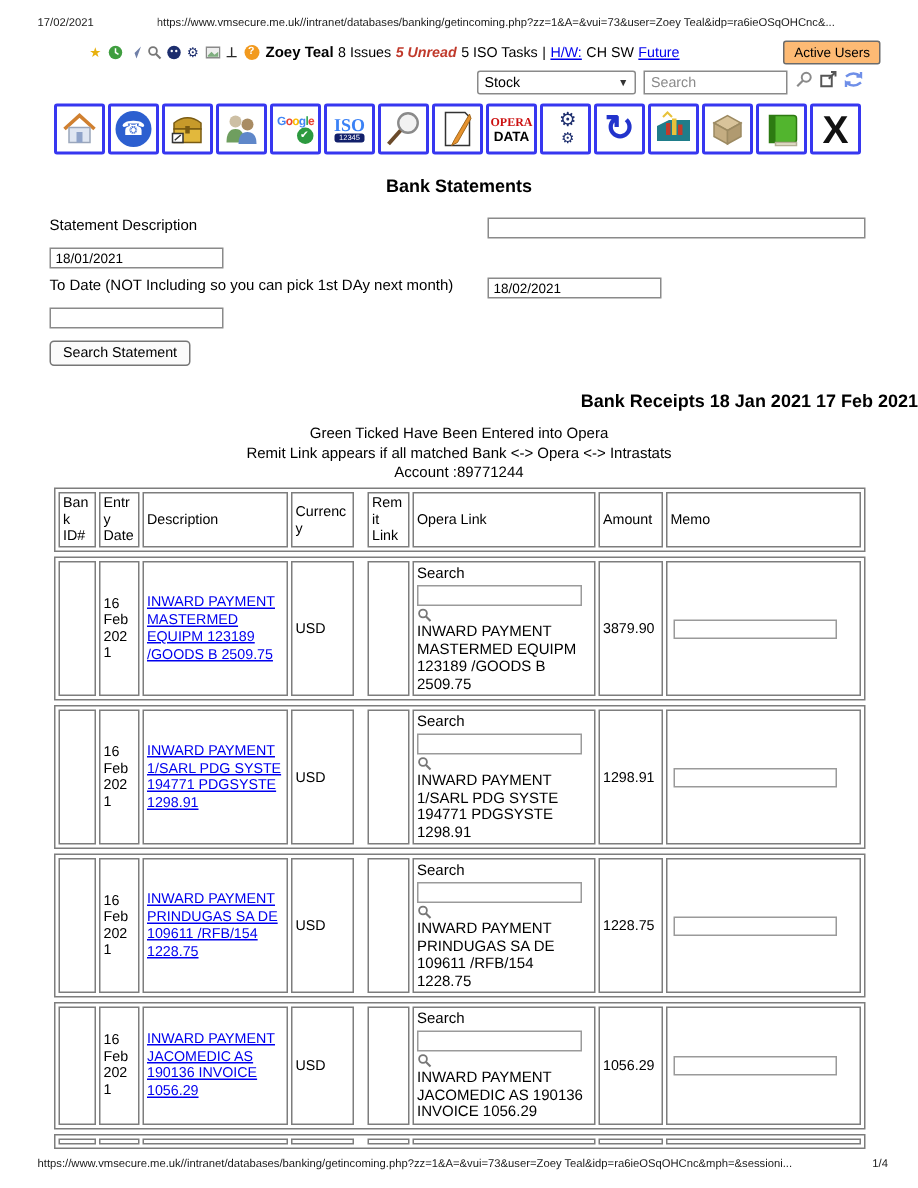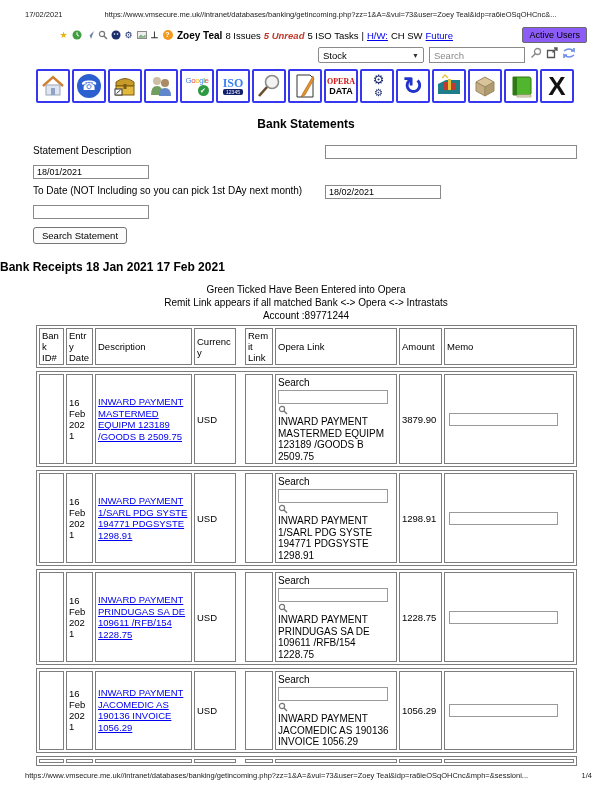--- a/index.html
+++ b/index.html
@@ -16,56 +16,56 @@
   .topbar1 { display:flex; align-items:center; margin:8px 25px 0 58px; font-size:9.5px; white-space:nowrap; }
   .mini-icons { display:flex; align-items:center; gap:2px; margin-right:4px; }
   .mini-icons .mi { width:11px; height:11px; display:inline-flex; align-items:center; justify-content:center; font-size:9px; line-height:1; }
   .mi-gear { color:#1d2e6e; }
   .mi-anchor { color:#2a2a2a; font-weight:bold; }
   .mi-help { width:10px; height:10px; border-radius:50%; background:#f29a1f; color:#fff; font-size:7px; font-weight:bold; text-align:center; line-height:10px; }
   .tb-user { font-weight:bold; font-size:10px; margin-right:3px; }
   .tb-piece { margin-right:3px; }
   .tb-unread { color:#c0392b; font-weight:bold; font-style:italic; margin-right:3px; }
   .tb-link { color:#0000ee; text-decoration:underline; margin-right:3px; cursor:pointer; }
-  .active-users { margin-left:auto; border:1px solid #6b6b6b; background:#8b5cf6; font-size:9px; padding:2px 6px; border-radius:2px; }
+  .active-users { margin-left:auto; border:1px solid #6b6b6b; background:#fdba74; font-size:9px; padding:2px 6px; border-radius:2px; }
 
   
   .topbar2 { display:flex; align-items:flex-start; justify-content:flex-end; gap:5px; margin:4px 36px 0 0; }
   .fake-select { width:106px; height:16px; border:1px solid #8a8a8a; border-radius:2px; font-size:9.5px; display:flex; align-items:center; padding:0 4px; justify-content:space-between; background:#fff; }
   .fake-select .chev { font-size:7px; color:#333; }
   .tb-search { width:96px; height:16px; border:1px solid #8a8a8a; font-size:9.5px; padding:0 4px; }
   .tb-search::placeholder { color:#8a8a8a; }
   .tb2-icons { display:flex; align-items:center; gap:4px; }
 
   
   .toolbar { display:flex; gap:2px; margin:6px 0 0 36px; }
   .tool { width:34px; height:34px; border:2px solid #3737f0; border-radius:2px; background:#fff; display:flex; align-items:center; justify-content:center; flex-direction:column; overflow:hidden; }
   .tool-phone { width:24px; height:24px; border-radius:50%; background:#2c5fd0; color:#fff; font-size:13px; text-align:center; line-height:24px; }
-  .tool-google .g-word { font-size:8px; font-weight:normal; letter-spacing:-0.5px;text-align:center; }
+  .tool-google .g-word { font-size:8px; font-weight:bold; letter-spacing:-0.5px;text-align:center; }
   .tool-google .g-check { display:block; width:11px; height:11px; margin:0 0 0 12px; border-radius:50%; background:#2c9a3f; color:#fff; font-size:7px; line-height:11px; text-align:center; }
   .tool-iso .iso-top { font-family:"Liberation Serif", serif; font-weight:bold; font-size:12px; color:#3b82f6; line-height:12px; }
   .tool-iso .iso-bot { background:#12206b; color:#fff; font-size:5px; padding:0 3px; border-radius:2px; }
   .tool-opera .op1 { color:#cc1111; font-family:"Liberation Serif", serif; font-size:8px; font-weight:bold; line-height:9px; }
   .tool-opera .op2 { color:#000; font-size:9px; font-weight:bold; line-height:10px; }
   .tool-gears { color:#1d2e6e; font-size:13px; line-height:13px; letter-spacing:-3px; }
   .tool-gears .g2 { font-size:10px; }
   .tool-refresh { color:#2233cc; font-size:24px; font-weight:bold; line-height:24px; }
   .tool-x { font-size:26px; font-weight:bold; line-height:26px; color:#111; }
 
   
   .h-statements { text-align:center; font-size:12px; font-weight:bold; margin-top:14px; }
   .stmt-form { margin:14px 35px 0 33px; font-size:10px; }
   .form-row { display:flex; margin-bottom:6px; align-items:flex-start; }
   .form-label { width:292px; line-height:11.5px; }
   .form-input { height:14px; border:1px solid #8a8a8a; font-size:9px; padding:0 3px; }
   .in-wide { width:252px; }
   .in-date { width:116px; }
   .search-stmt-btn { border:1px solid #767676; background:#fbfbfb; border-radius:3px; font-size:9.5px; padding:2px 8px; margin-top:2px; }
 
-  .h-receipts { text-align:left; font-size:12px; font-weight:bold; margin-top:16px; }
+  .h-receipts { text-align:right; font-size:12px; font-weight:bold; margin-top:16px; }
   .note { text-align:center; font-size:10px; margin-top:2px; }
   .note-first { margin-top:10px; }
 
   
   .tbl-wrap { margin:4px 0 0 36px; width:541px; }
   table.grid { table-layout:fixed; width:541px; border:1px solid #7d7d7d; border-spacing:2px; background:#fff; }
   table.grid + table.grid { margin-top:3px; }
   table.grid td { border:1px solid #7d7d7d; font-size:9.5px; padding:1px 2px; vertical-align:middle; overflow:hidden; word-wrap:break-word; }
   table.grid td.spacer { border:none; padding:0; }
   td.hdr { font-size:9.5px; vertical-align:middle; }

